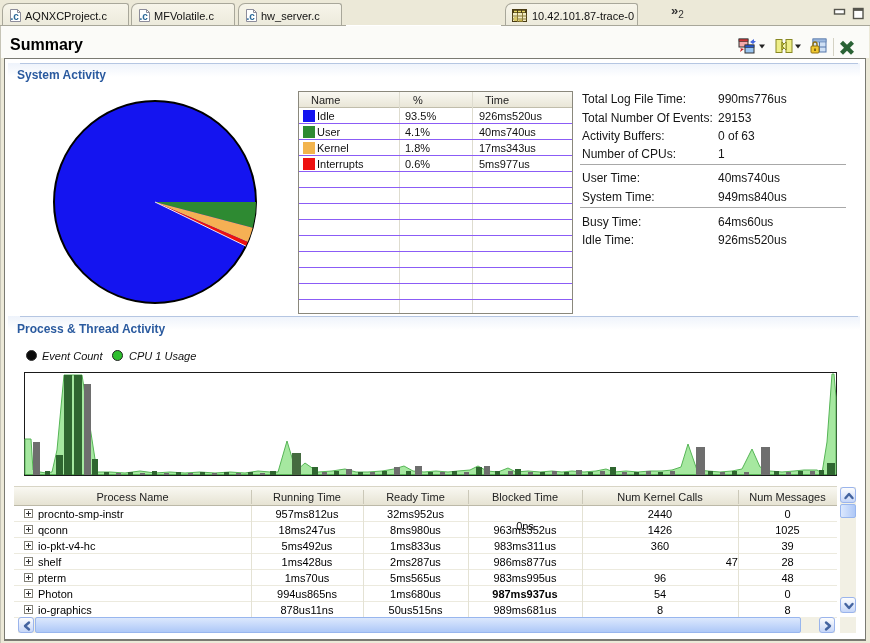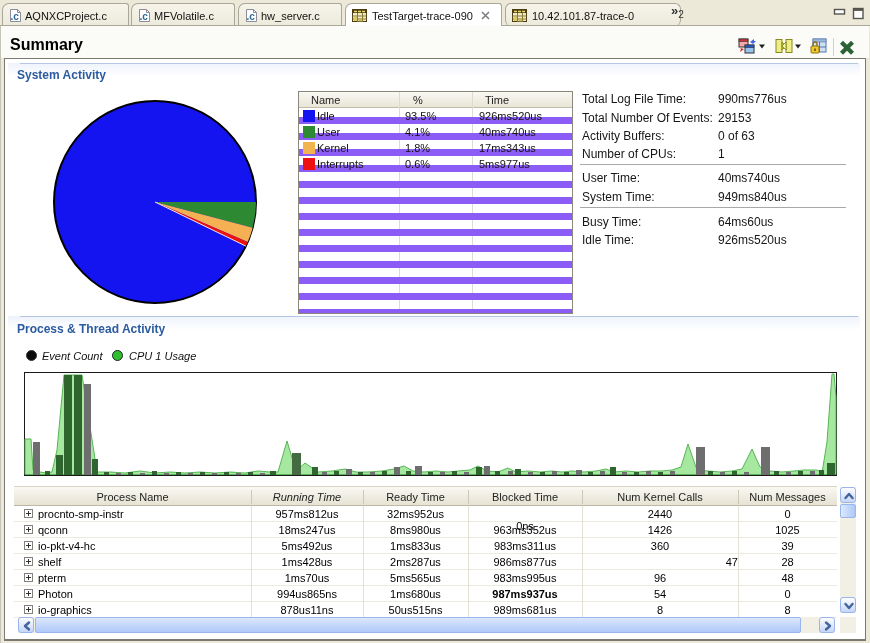--- a/index.html
+++ b/index.html
@@ -31,21 +31,21 @@
 h2.sect { position:absolute; font-size:12px; font-weight:bold; color:#2a5a9f; }
 
 
 .stat { position:absolute; font-size:12px; color:#161616; white-space:nowrap; }
 .shr { position:absolute; height:1px; background:#a8a8a8; }
 
 
 #ltable { position:absolute; left:293px; top:32px; width:275px; height:223px; border:1px solid #8a887c; background:#fff; overflow:hidden; }
 #ltable .hd { position:absolute; left:0; top:0; width:273px; height:16px; background:linear-gradient(#f9f8f2,#e9e6d7); border-bottom:1px solid #c0bdab; }
 #ltable .hd span { position:absolute; top:2px; font-size:11px; color:#222; }
-.lrow { position:absolute; left:0; width:273px; height:16px; border-bottom:7px solid #8b5cf6; font-size:11px; color:#111; }
+.lrow { position:absolute; left:0; width:273px; height:16px; border-bottom:1px solid #8b5cf6; font-size:11px; color:#111; }
 .lsw { position:absolute; left:4px; top:2px; width:12px; height:12px; }
 .vline { position:absolute; top:0; width:1px; background:#dedccf; }
 
 
 .dot { position:absolute; width:11px; height:11px; border-radius:50%; }
 .leg { position:absolute; font-size:11px; font-style:italic; color:#111; }
 
 
 #ptable { position:absolute; font-size:11px; }
 .phd { position:absolute; height:20px; background:linear-gradient(#f9f8f2,#e6e3d3); border-top:1px solid #d8d5c5; border-bottom:1px solid #bcb9a8; color:#222; }
@@ -92,35 +92,21 @@
     <span class="lbl">MFVolatile.c</span>
   </div>
   <div class="tab" style="left:238px; width:104px;">
     <svg class="ficon" viewBox="0 0 13 15">
         <path d="M1.5 1.5 h7 l3 3 v9 h-10 z" fill="#fff" stroke="#8c8c9a" stroke-width="1"></path>
         <path d="M8.5 1.5 v3 h3" fill="none" stroke="#8c8c9a" stroke-width="1"></path>
         <text x="1.6" y="12" font-size="10" font-weight="bold" fill="#2d6a99" font-family="Liberation Sans">.c</text>
       </svg>
     <span class="lbl">hw_server.c</span>
   </div>
-  <div class="tab active" style="left:345px; width:157px;">
-    <svg class="ticon" viewBox="0 0 15 13">
-        <rect x="0.5" y="0.5" width="14" height="12" fill="#f0eac2" stroke="#4a3c14"></rect>
-        <rect x="1" y="1" width="13" height="3" fill="#4a3c14"></rect>
-        <path d="M2 2.5 h3 M6 2.5 h3 M10 2.5 h3" stroke="#e8d868" stroke-width="1.4"></path>
-        <path d="M0.5 7 h14 M0.5 10 h14 M5.5 4 v9 M10.5 4 v9" stroke="#8a7a38" stroke-width="1" fill="none"></path>
-        <rect x="2" y="8" width="3" height="4" fill="#d8c868"></rect>
-        <rect x="6.5" y="10.5" width="3.5" height="2" fill="#cab850"></rect>
-      </svg>
-    <span class="lbl" style="left:26px;">TestTarget-trace-090</span>
-    <svg style="position:absolute; left:134px; top:6px;" width="11" height="11" viewBox="0 0 11 11">
-        <path d="M2 2 L9 9 M9 2 L2 9" stroke="#7e7e86" stroke-width="1.6"></path>
-      </svg>
-  </div>
-  <div class="tab" style="left:505px; width:176px;border-radius:6px;">
+  <div class="tab" style="left:505px; width:133px;">
     <svg class="ticon" viewBox="0 0 15 13">
         <rect x="0.5" y="0.5" width="14" height="12" fill="#f0eac2" stroke="#4a3c14"></rect>
         <rect x="1" y="1" width="13" height="3" fill="#4a3c14"></rect>
         <path d="M2 2.5 h3 M6 2.5 h3 M10 2.5 h3" stroke="#e8d868" stroke-width="1.4"></path>
         <path d="M0.5 7 h14 M0.5 10 h14 M5.5 4 v9 M10.5 4 v9" stroke="#8a7a38" stroke-width="1" fill="none"></path>
         <rect x="2" y="8" width="3" height="4" fill="#d8c868"></rect>
         <rect x="6.5" y="10.5" width="3.5" height="2" fill="#cab850"></rect>
       </svg>
     <span class="lbl" style="left:26px;">10.42.101.87-trace-0</span>
   </div>
@@ -332,21 +318,21 @@
         <rect x="774" y="99" width="5" height="4" fill="#2f6630"></rect>
         <rect x="786" y="99" width="5" height="4" fill="#6e6e6e"></rect>
         <rect x="795" y="98" width="5" height="5" fill="#2f6630"></rect>
         <rect x="803" y="91" width="8" height="12" fill="#2f6630"></rect>
     </g>
   </svg>
 
   <div id="ptable">
 <div class="phd" style="left:9px; top:427px; width:823px;">
 <span style="left:0px; width:237px; text-align:center;">Process Name</span>
-<span style="left:237px; width:112px; text-align:center;font-style:italic;">Running Time</span>
+<span style="left:237px; width:112px; text-align:center;">Running Time</span>
 <span style="left:349px; width:105px; text-align:center;">Ready Time</span>
 <span style="left:454px; width:114px; text-align:center;">Blocked Time</span>
 <span style="left:568px; width:156px; text-align:center;">Num Kernel Calls</span>
 <span style="left:724px; width:99px; text-align:center;">Num Messages</span>
 <i style="position:absolute; left:237px; top:3px; width:1px; height:14px; background:#cbc8b8;"></i>
 <i style="position:absolute; left:349px; top:3px; width:1px; height:14px; background:#cbc8b8;"></i>
 <i style="position:absolute; left:454px; top:3px; width:1px; height:14px; background:#cbc8b8;"></i>
 <i style="position:absolute; left:568px; top:3px; width:1px; height:14px; background:#cbc8b8;"></i>
 <i style="position:absolute; left:724px; top:3px; width:1px; height:14px; background:#cbc8b8;"></i>
 </div>

